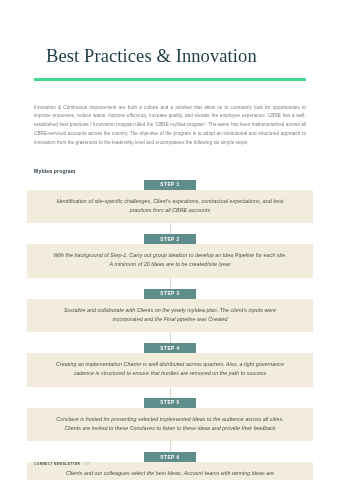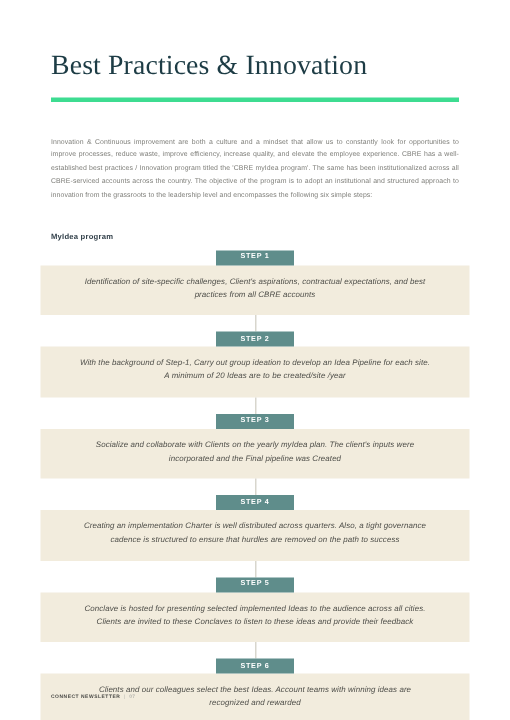--- a/index.html
+++ b/index.html
@@ -26,21 +26,21 @@
   
   .header {
     padding: 34px 34px 0 34px;
   }
   .page-title {
     font-family: "Liberation Serif", serif;
     font-size: 18.5px;
     font-weight: 400;
     color: #1d3c45;
     letter-spacing: 0.1px;
-    margin: 0;
+    margin: 12px;
     line-height: 1.1;
   }
   .title-rule {
     margin-top: 11px;
     height: 2.2px;
     width: 272px;
     background: #3ddc91;
   }
 
   

